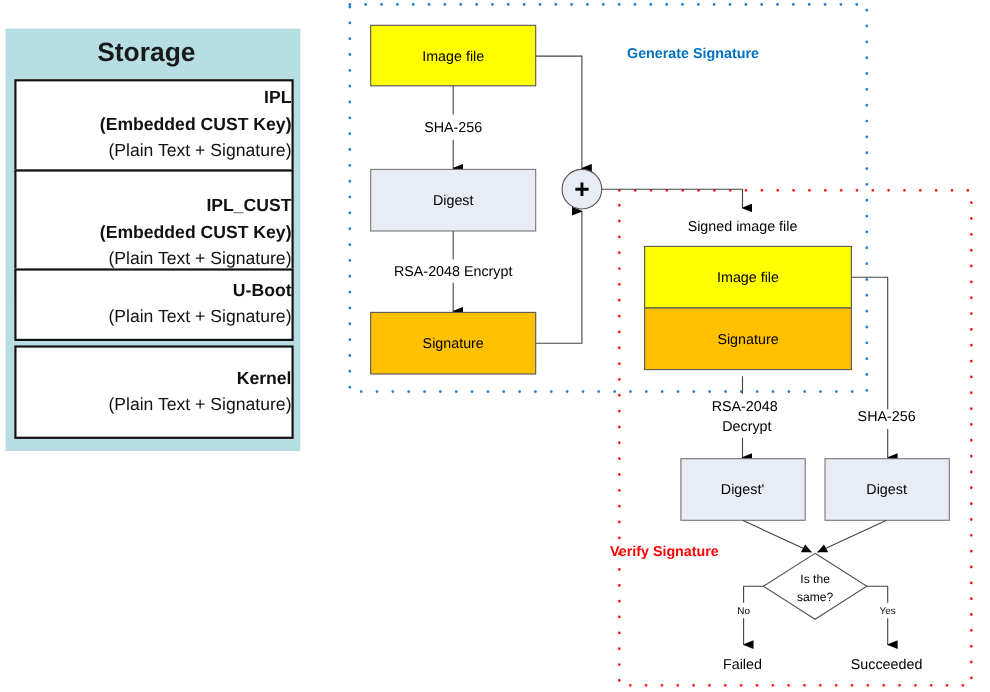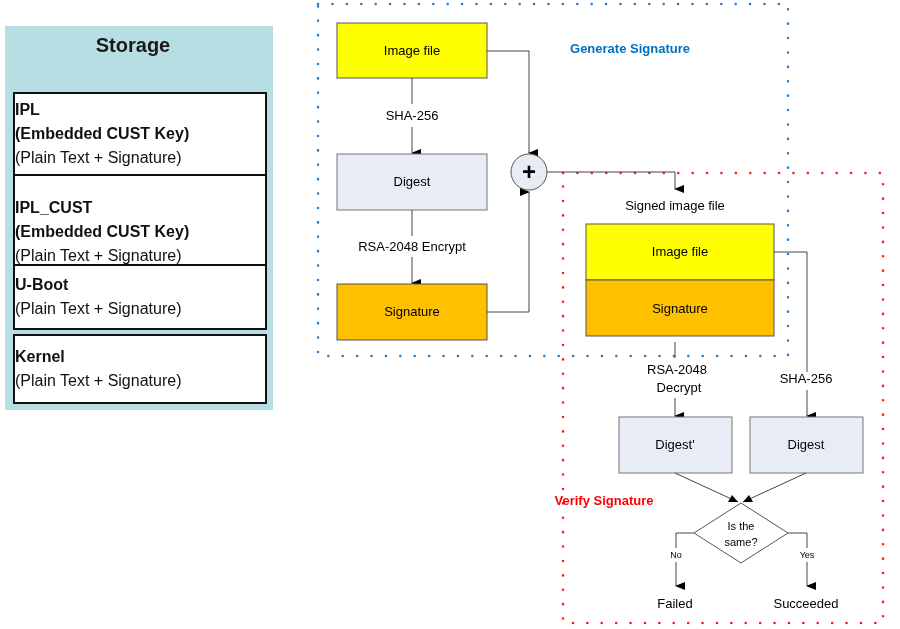--- a/index.html
+++ b/index.html
@@ -1,21 +1,21 @@
 <!DOCTYPE html>
 <html><head>
   <meta charset="utf-8">
   <style>
     html, body { margin: 0; padding: 0; background: #ffffff; }
     body { width: 900px; height: 629px; position: relative; overflow: hidden; font-family: "Liberation Sans", sans-serif; }
     #canvas { position: absolute; left: 0; top: 0; }
     .txt { font-family: "Liberation Sans", sans-serif; fill: #000; }
     .storage { position: absolute; left: 5px; top: 26px; width: 268px; height: 384px; background: #b7dfe3; }
-    .storage-title { position: absolute; left: 0; top: 8px; width: 256px; text-align: center; font-weight: bold; font-size: 20px; color: #1a1a1a; }
-    .storage-item { position: absolute; left: 8px; width: 254px; background: #fff; border: 2px solid #111; box-sizing: border-box; text-align: left; font-size: 16px; line-height: 24px; color: #111; display: flex; flex-direction: column; justify-content: center; margin-top: 20px; }
+    .storage-title { position: absolute; left: 0; top: 8px; width: 256px; text-align: center; font-weight: bold; font-size: 24px; color: #1a1a1a; }
+    .storage-item { position: absolute; left: 8px; width: 254px; background: #fff; border: 2px solid #111; box-sizing: border-box; text-align: right; font-size: 16px; line-height: 24px; color: #111; display: flex; flex-direction: column; justify-content: center; }
     .storage-item .bold { font-weight: bold; }
   </style>
 </head>
 <body>
 
 <div class="storage">
   <div class="storage-title">Storage</div>
 
   <div class="storage-item" style="top:46px;height:84px;">
     <div class="bold">IPL</div>
@@ -27,21 +27,21 @@
     <div class="bold">IPL_CUST</div>
     <div class="bold">(Embedded CUST Key)</div>
     <div>(Plain Text + Signature)</div>
   </div>
 
   <div class="storage-item" style="top:218px;height:66px;">
     <div class="bold">U-Boot</div>
     <div>(Plain Text + Signature)</div>
   </div>
 
-  <div class="storage-item" style="top:288px;height:70px;">
+  <div class="storage-item" style="top:288px;height:85px;">
     <div class="bold">Kernel</div>
     <div>(Plain Text + Signature)</div>
   </div>
 </div>
 
 <svg id="canvas" width="900" height="629" viewBox="0 0 900 629">
   <defs>
     <marker id="arrow" markerWidth="8" markerHeight="10" refX="4" refY="9" orient="auto" markerUnits="userSpaceOnUse">
       <path d="M0,0 L8,0 L4,10 Z" fill="#000"></path>
     </marker>

